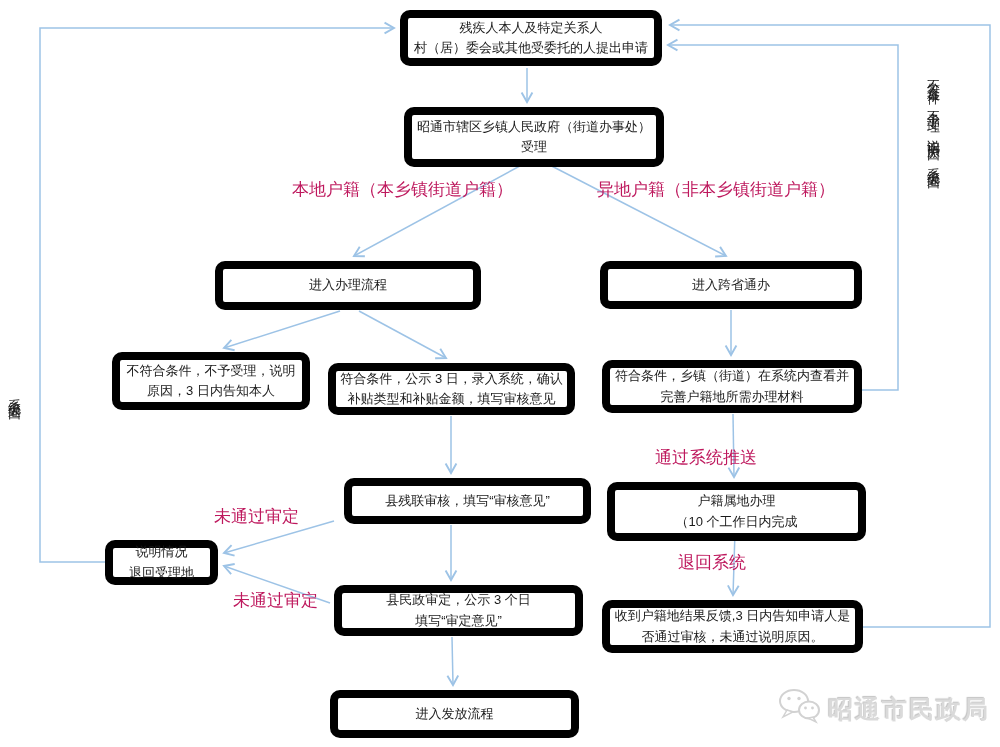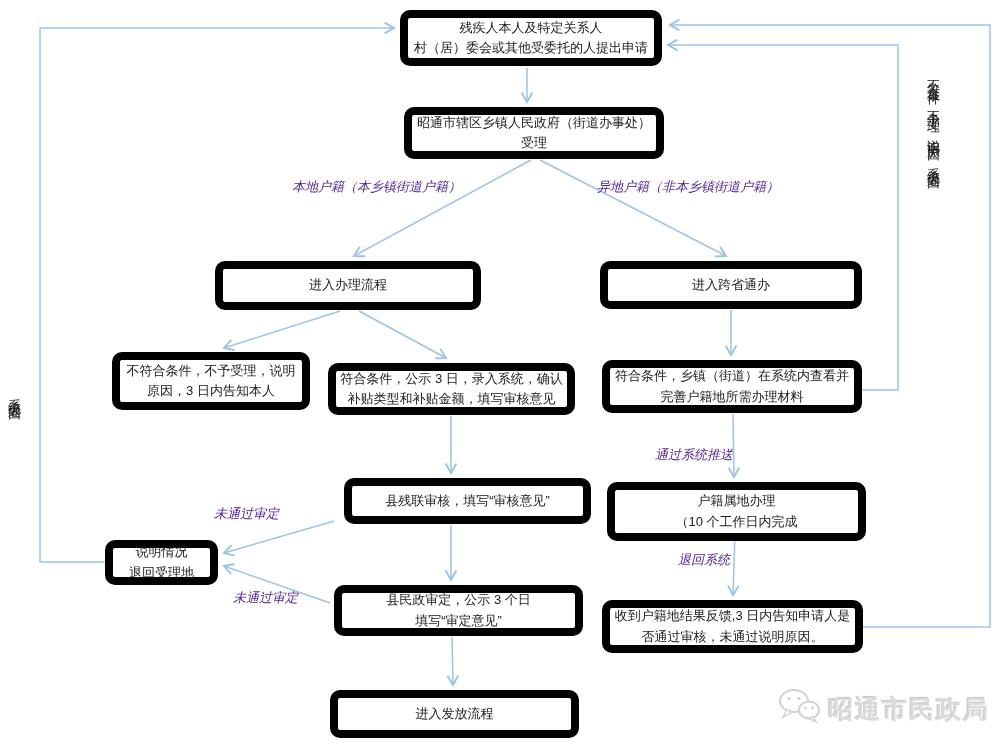--- a/index.html
+++ b/index.html
@@ -8,25 +8,25 @@
   .connectors{position:absolute;left:0;top:0;width:1000px;height:747px;}
   .node{
     position:absolute;
     border:8px solid #000000;
     border-radius:10px;
     background:#fff;
     display:flex;flex-direction:column;align-items:center;justify-content:center;
     text-align:center;font-size:13px;line-height:1.55;color:#1a1a1a;
     box-sizing:border-box;padding:2px 4px;
   }
-  .edge-label{position:absolute;font-size:13px;color:#4c1d95;white-space:nowrap;font-style:italic;}
+  .edge-label{position:absolute;font-size:17px;color:#be185d;white-space:nowrap;}
   .vtext{position:absolute;font-size:13px;color:#1a1a1a;writing-mode:vertical-rl;letter-spacing:3px;}
   
   .n-apply{left:400px;top:10px;width:262px;height:56px;}
-  .n-accept{left:404px;top:107px;width:260px;height:52px;}
+  .n-accept{left:404px;top:107px;width:260px;height:60px;}
   .n-local{left:215px;top:261px;width:266px;height:49px;}
   .n-cross{left:600px;top:261px;width:262px;height:48px;}
   .n-reject{left:112px;top:352px;width:198px;height:58px;}
   .n-qualified{left:328px;top:363px;width:247px;height:52px;}
   .n-remote{left:602px;top:360px;width:260px;height:53px;}
   .n-review{left:344px;top:478px;width:247px;height:46px;}
   .n-return{left:105px;top:540px;width:113px;height:45px;}
   .n-approve{left:334px;top:585px;width:249px;height:51px;text-align:right;}
   .n-household{left:607px;top:482px;width:259px;height:59px;}
   .n-feedback{left:602px;top:600px;width:261px;height:53px;}

